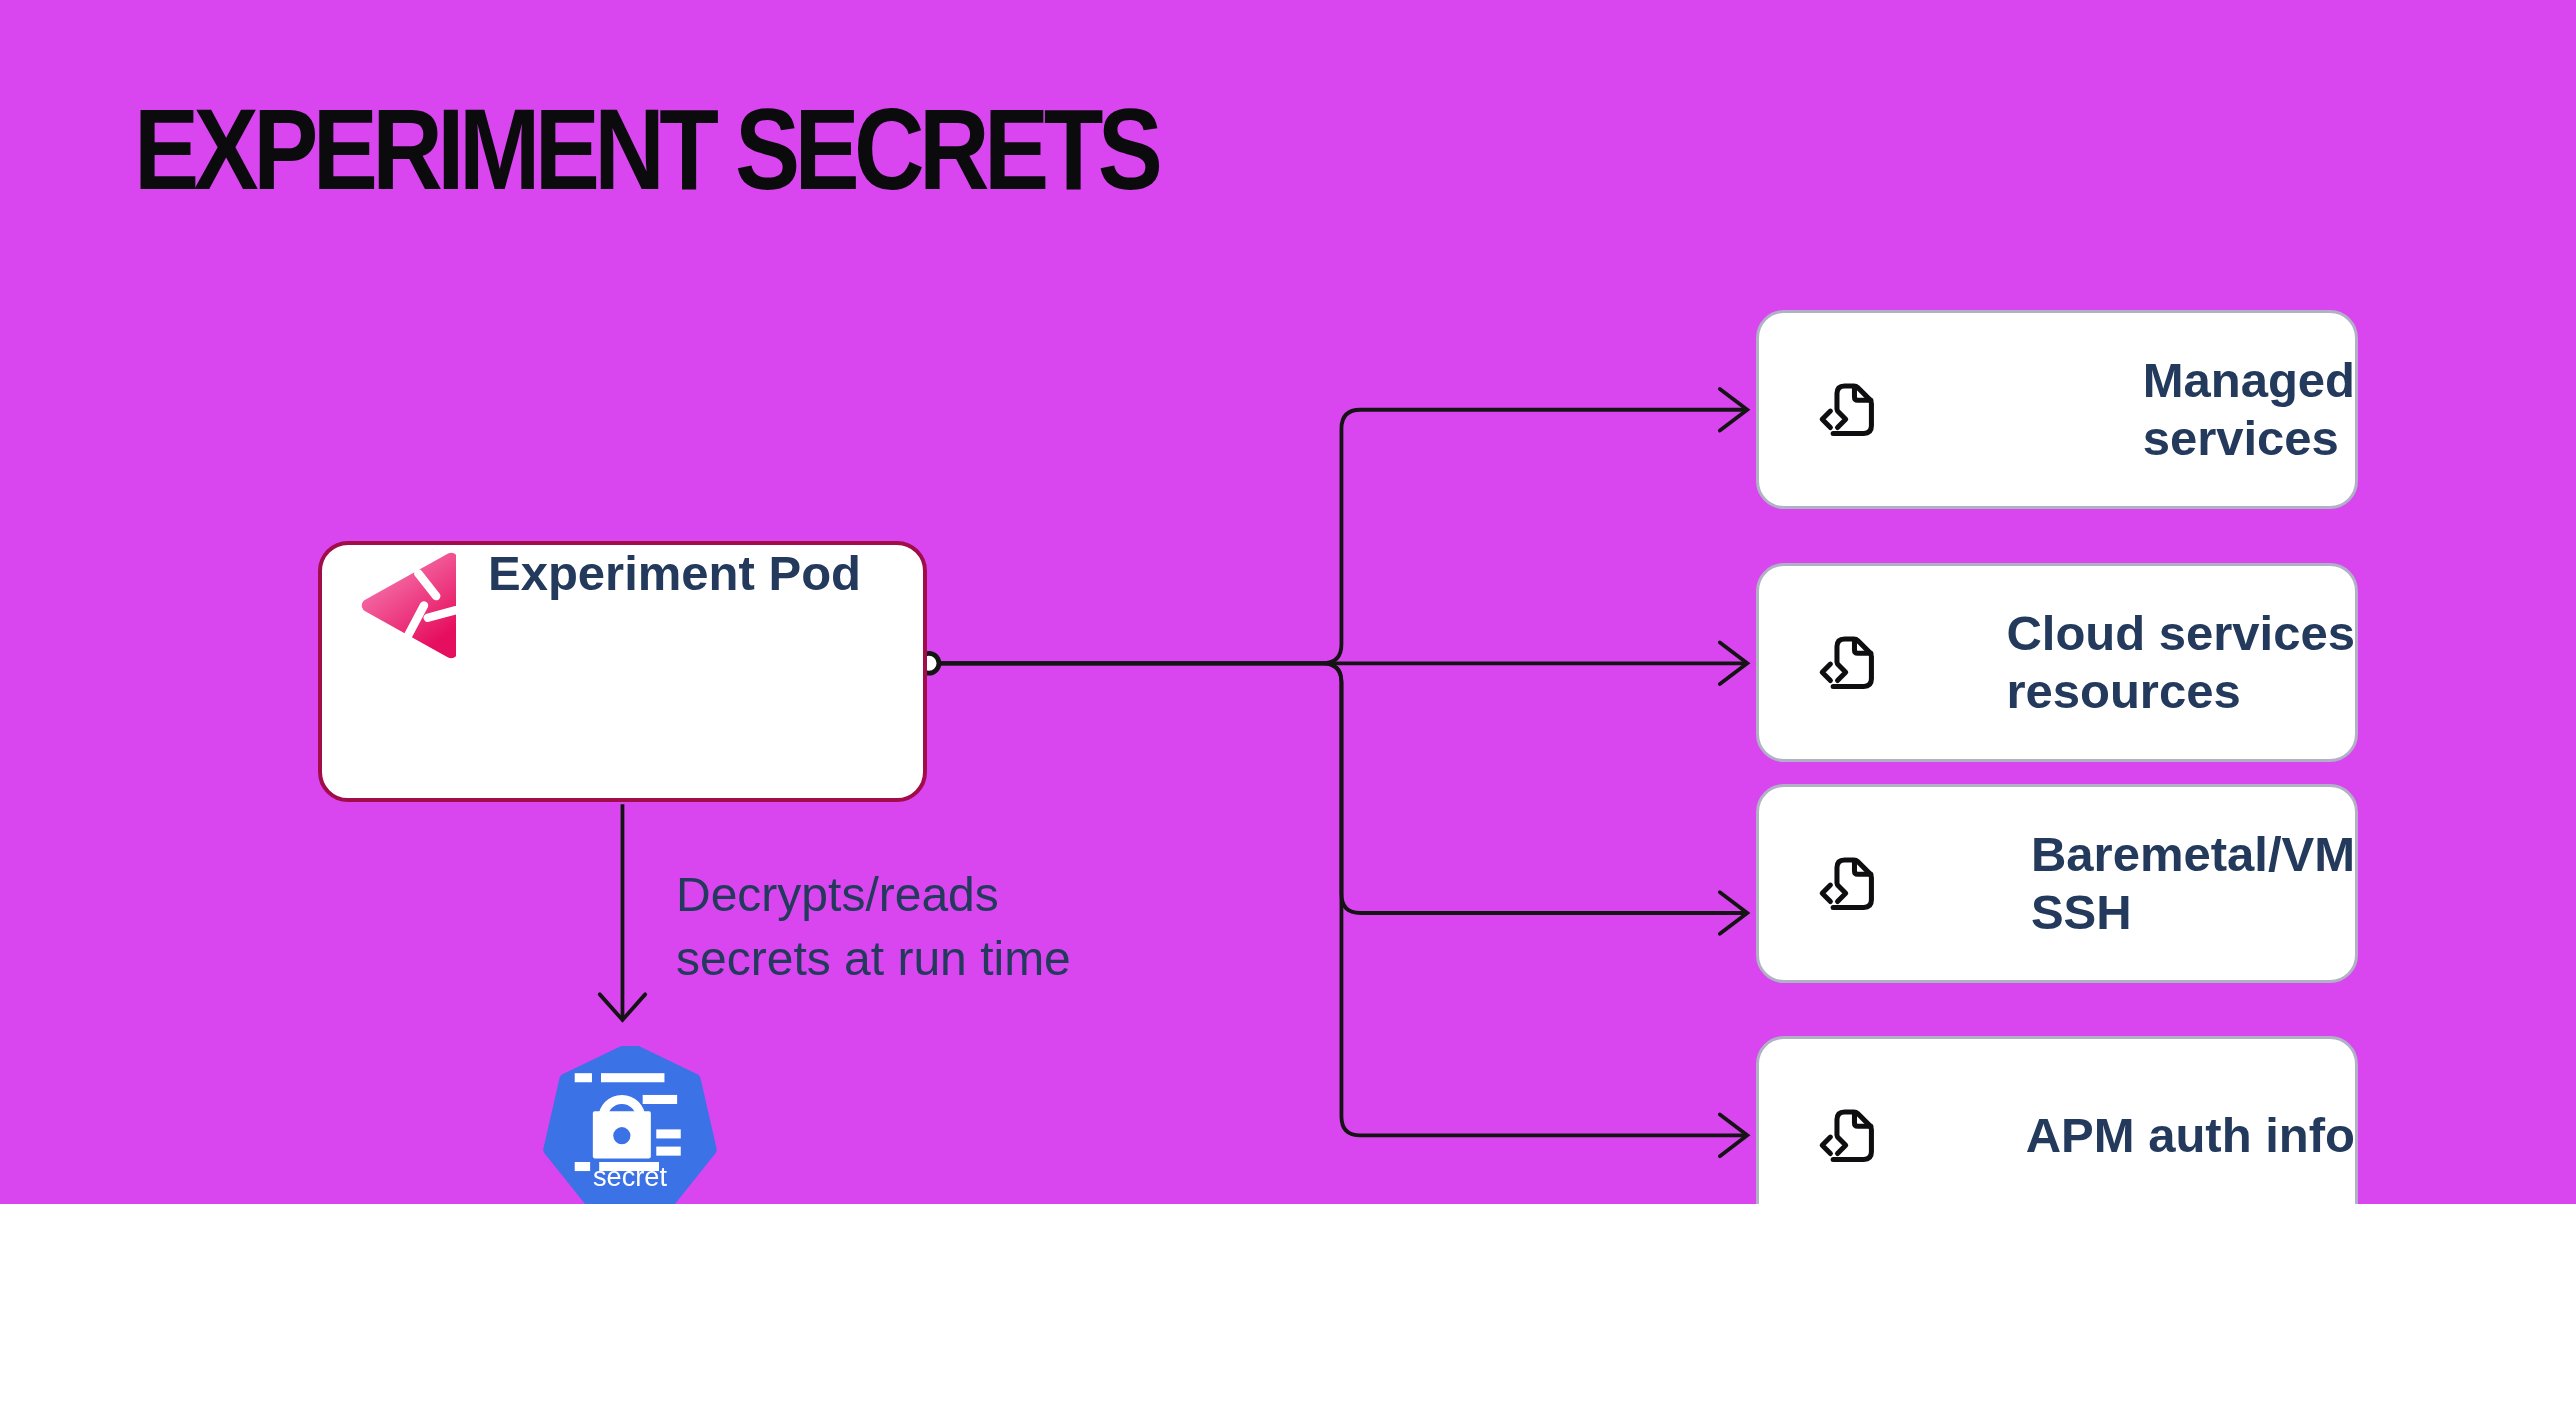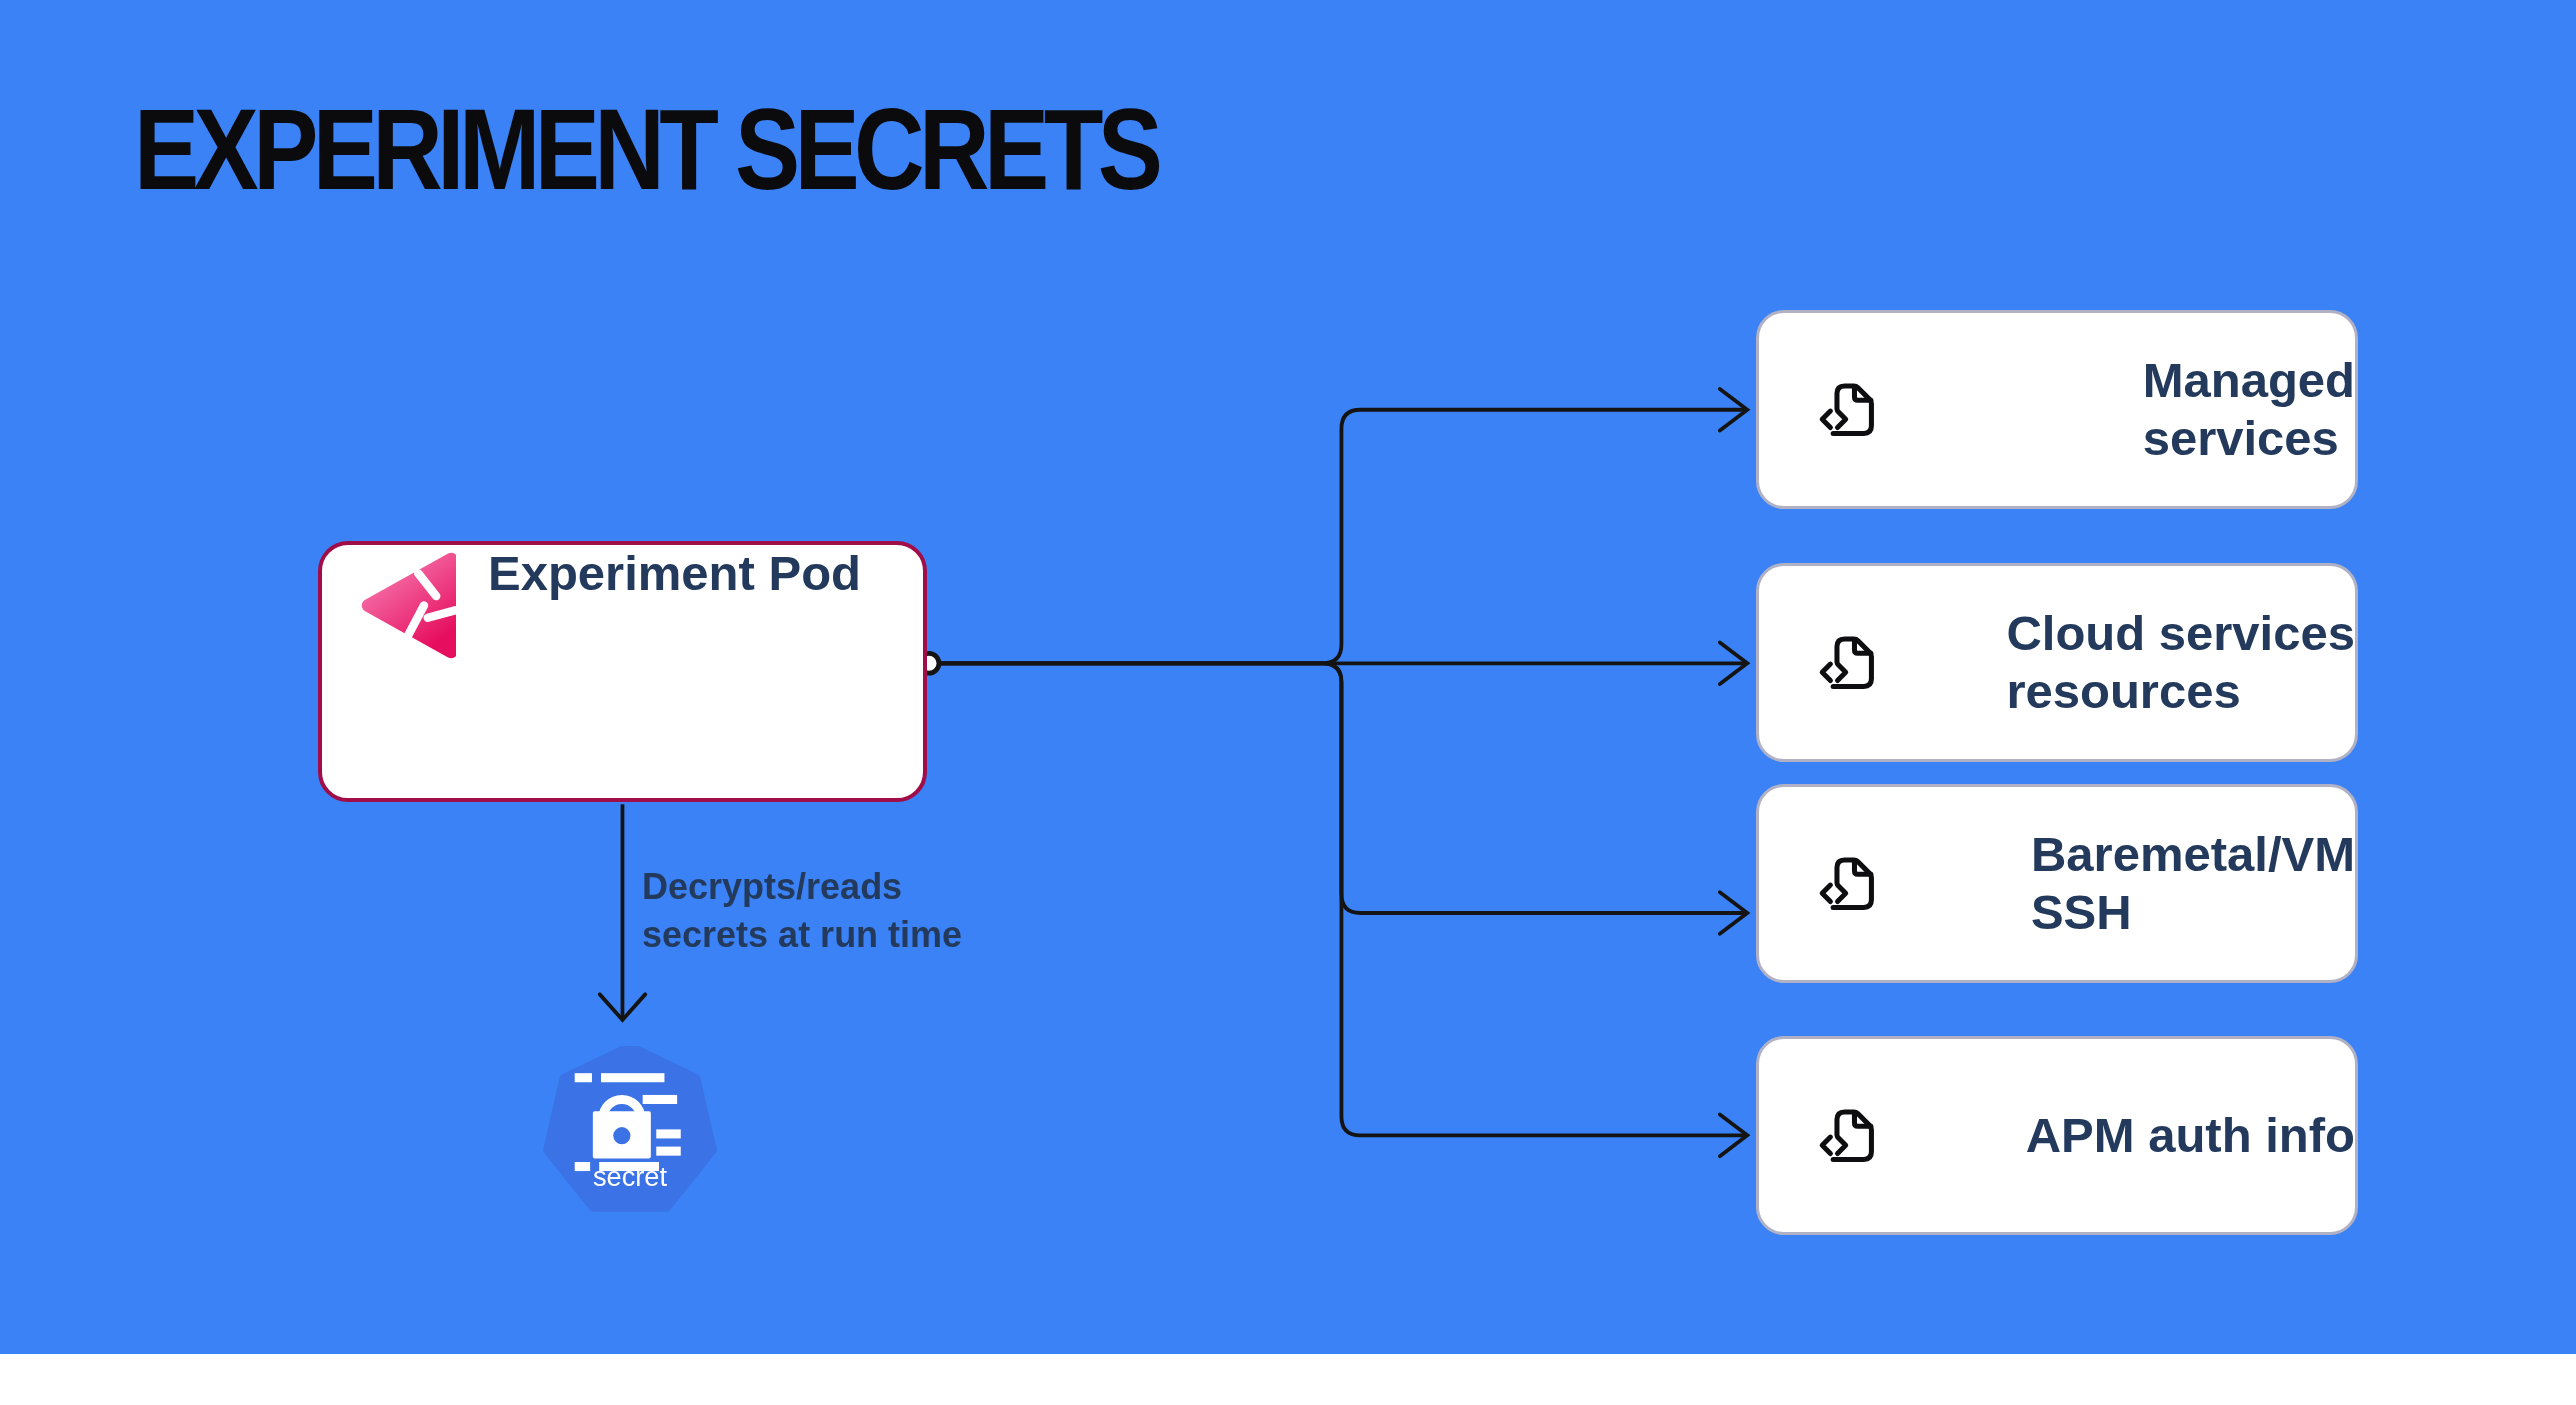--- a/index.html
+++ b/index.html
@@ -1,40 +1,40 @@
 <!DOCTYPE html>
 <html style="font-size:15px"><head>
 <meta charset="utf-8">
 <style>
   html,body{margin:0;padding:0;background:#ffffff;}
   .canvas{
     position:relative;
-    width:2576px;height:1354px;
-    background:#3b82f6;
+    width:2576px;height:1204px;
+    background:#d946ef;
     font-family:"Liberation Sans","DejaVu Sans",sans-serif;
     overflow:hidden;
   }
   .title{
     position:absolute;left:134px;top:83px;
     font-size:115px;font-weight:800;letter-spacing:-6.6px;
     color:#0b0b0d;white-space:nowrap;
     transform:scaleX(0.85);transform-origin:left top;
   }
   .pod-node{
     position:absolute;left:318px;top:541px;width:609px;height:261px;
     border:4.7px solid #A00D48;border-radius:30px;background:#ffffff;
     box-sizing:border-box;
     display:flex;padding-left:36px;gap:32px;
   }
   .pod-label{
     font-size:49px;font-weight:700;color:#233A5C;white-space:nowrap;
   }
   .edge-caption{
-    position:absolute;left:642px;top:863px;
-    font-size:36px;font-weight:700;color:#233A5C;
+    position:absolute;left:676px;top:863px;
+    font-size:48px;font-weight:400;color:#233A5C;
     line-height:1.33;white-space:pre-line;
   }
   .secret-node{position:absolute;left:543px;top:1046px;width:174px;height:174px;}
   .target-node{
     position:absolute;left:1756px;width:602px;height:199px;
     border:3.8px solid #B0B1C5;border-radius:28px;background:#ffffff;
     box-sizing:border-box;
     display:flex;align-items:center;padding-left:55px;gap:44px;justify-content:space-between;
   }
   .t1{top:310px;} .t2{top:563px;} .t3{top:784px;} .t4{top:1036px;}

